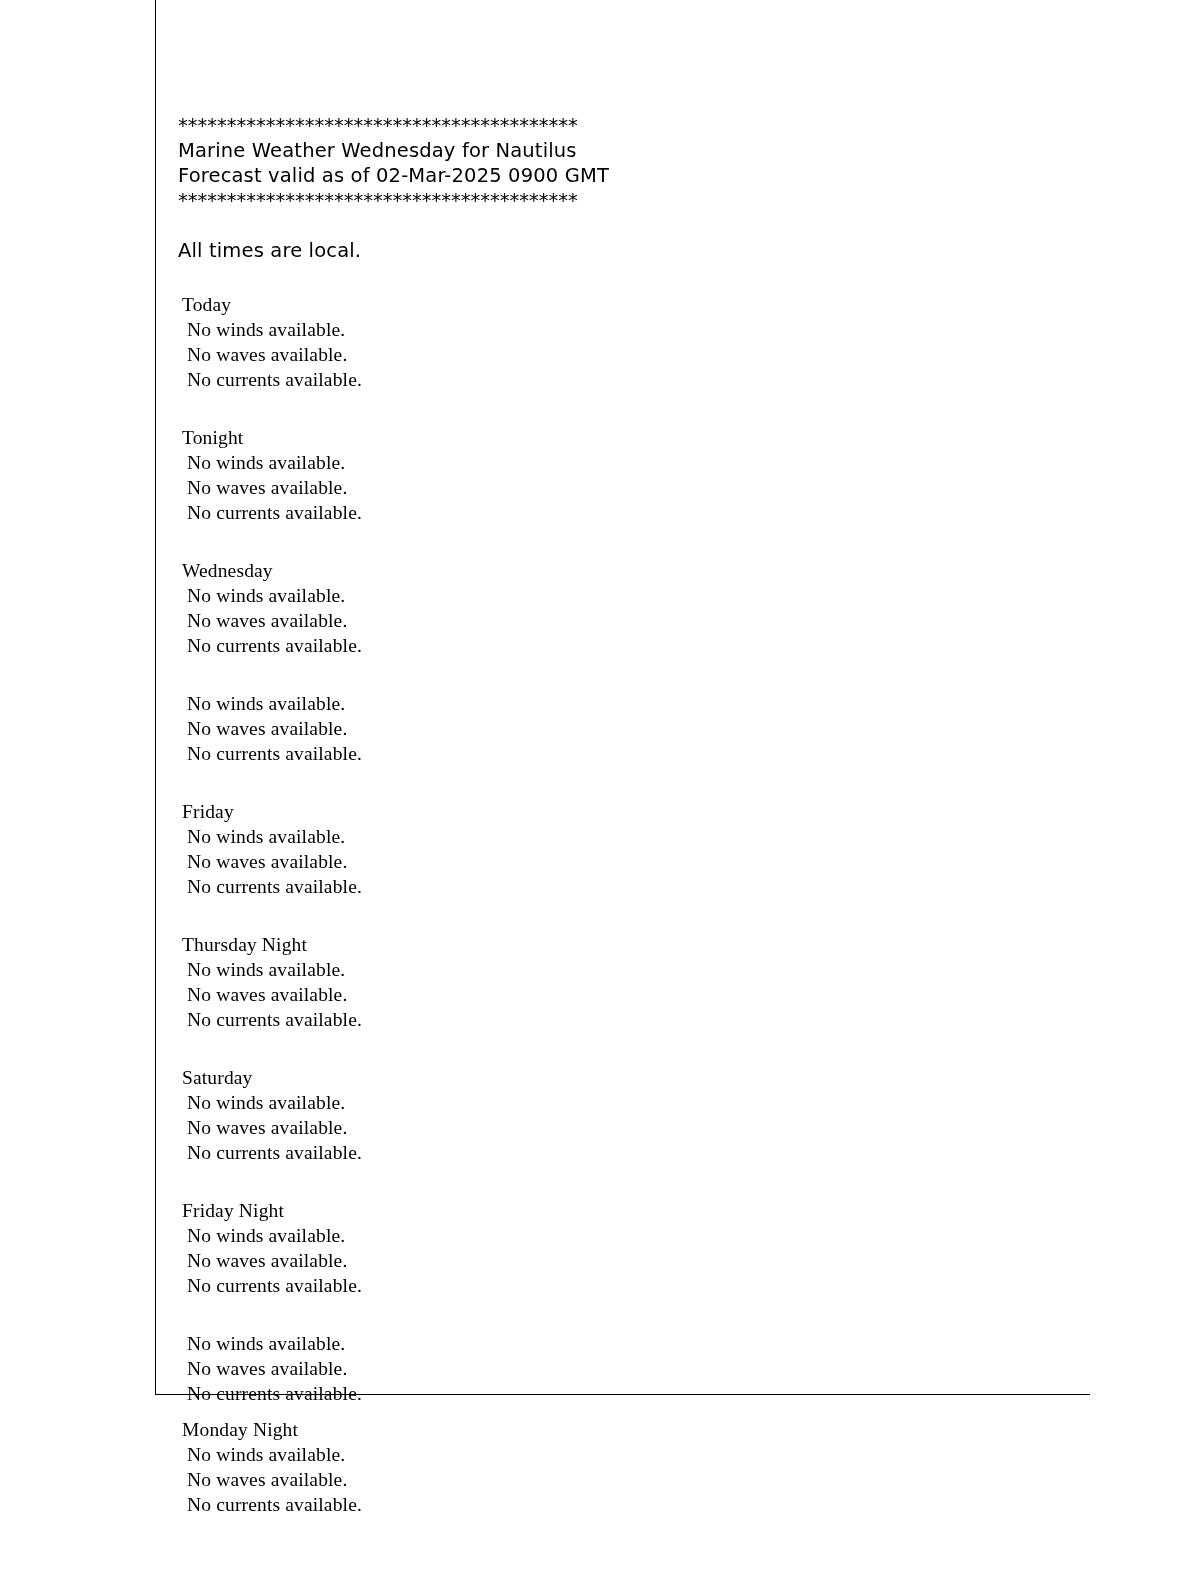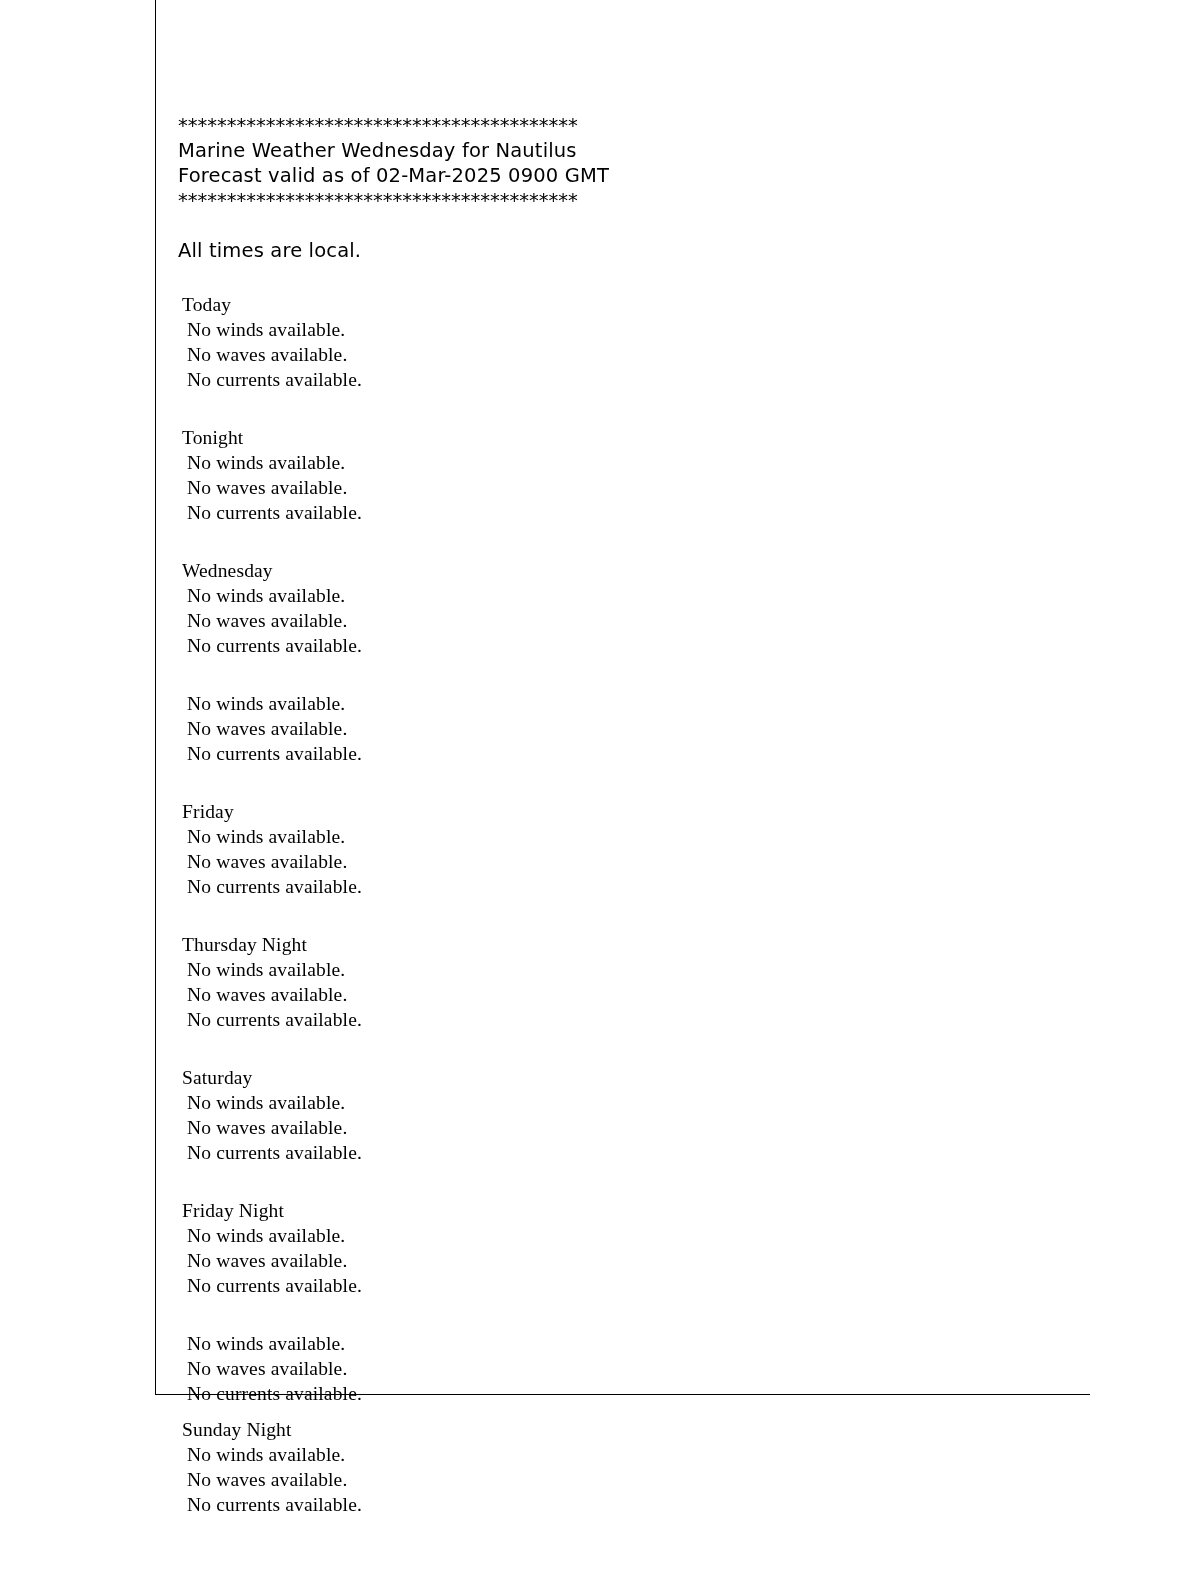--- a/index.html
+++ b/index.html
@@ -140,18 +140,18 @@
   <div class="period-block">
     <div class="line"> No winds available.</div>
     <div class="line"> No waves available.</div>
     <div class="line"> No currents available.</div>
   </div>
 
 </div>
 
 <div id="doc-tail">
   <div class="period-block">
-    <div class="line">Sunday Night</div>
+    <div class="line">Monday Night</div>
     <div class="line"> No winds available.</div>
     <div class="line"> No waves available.</div>
     <div class="line"> No currents available.</div>
   </div>
 </div>
 
 </body></html>

